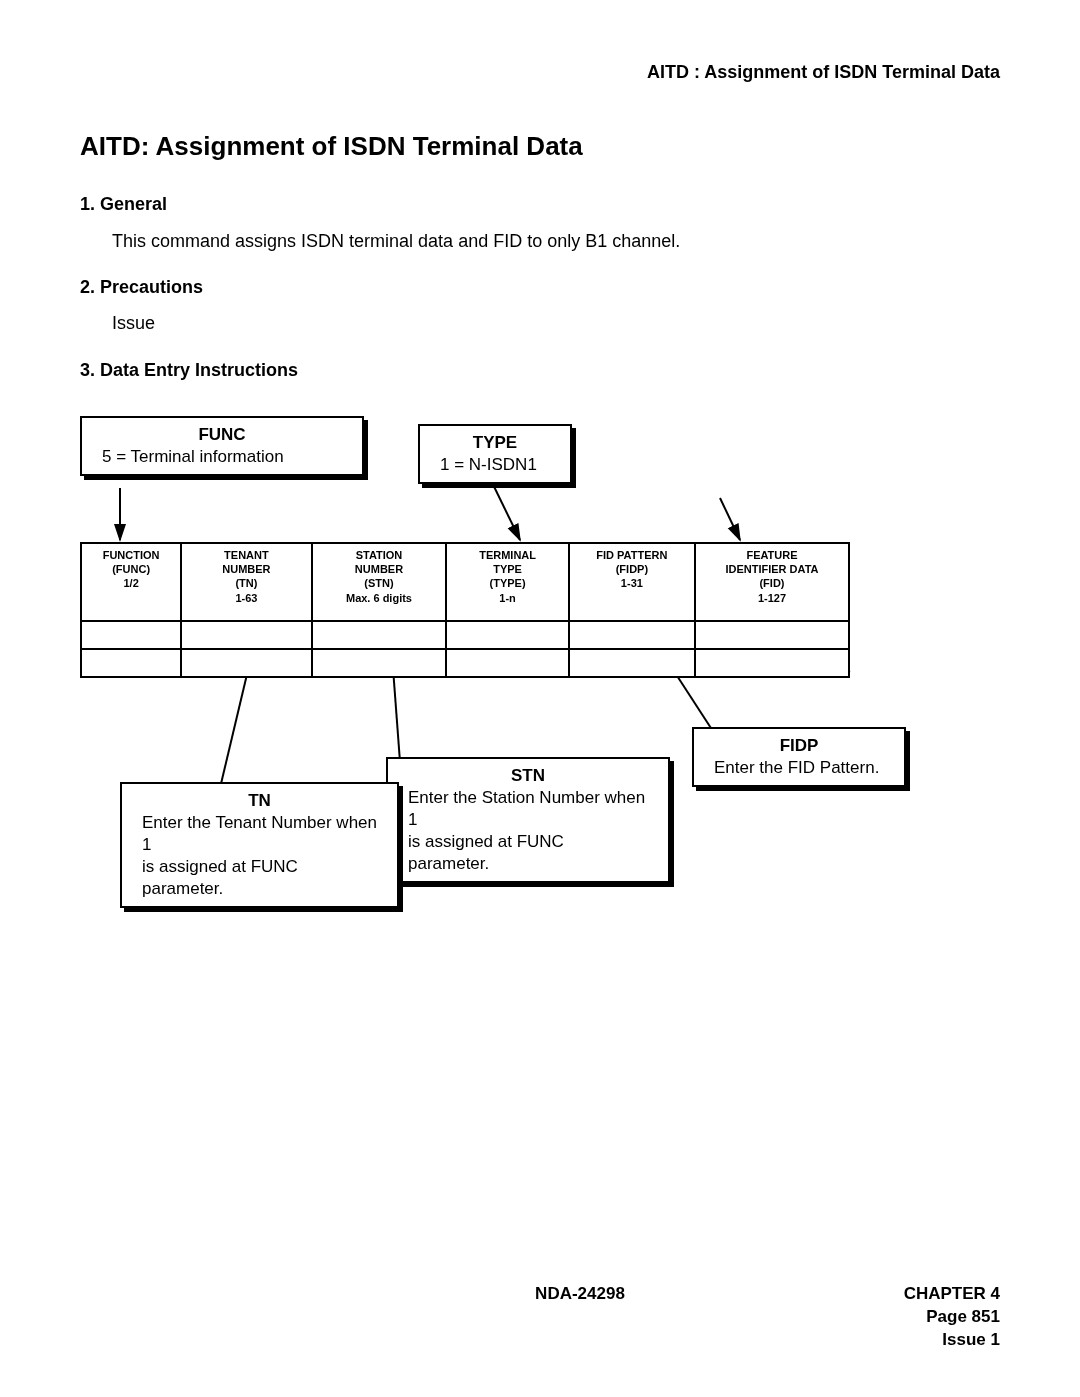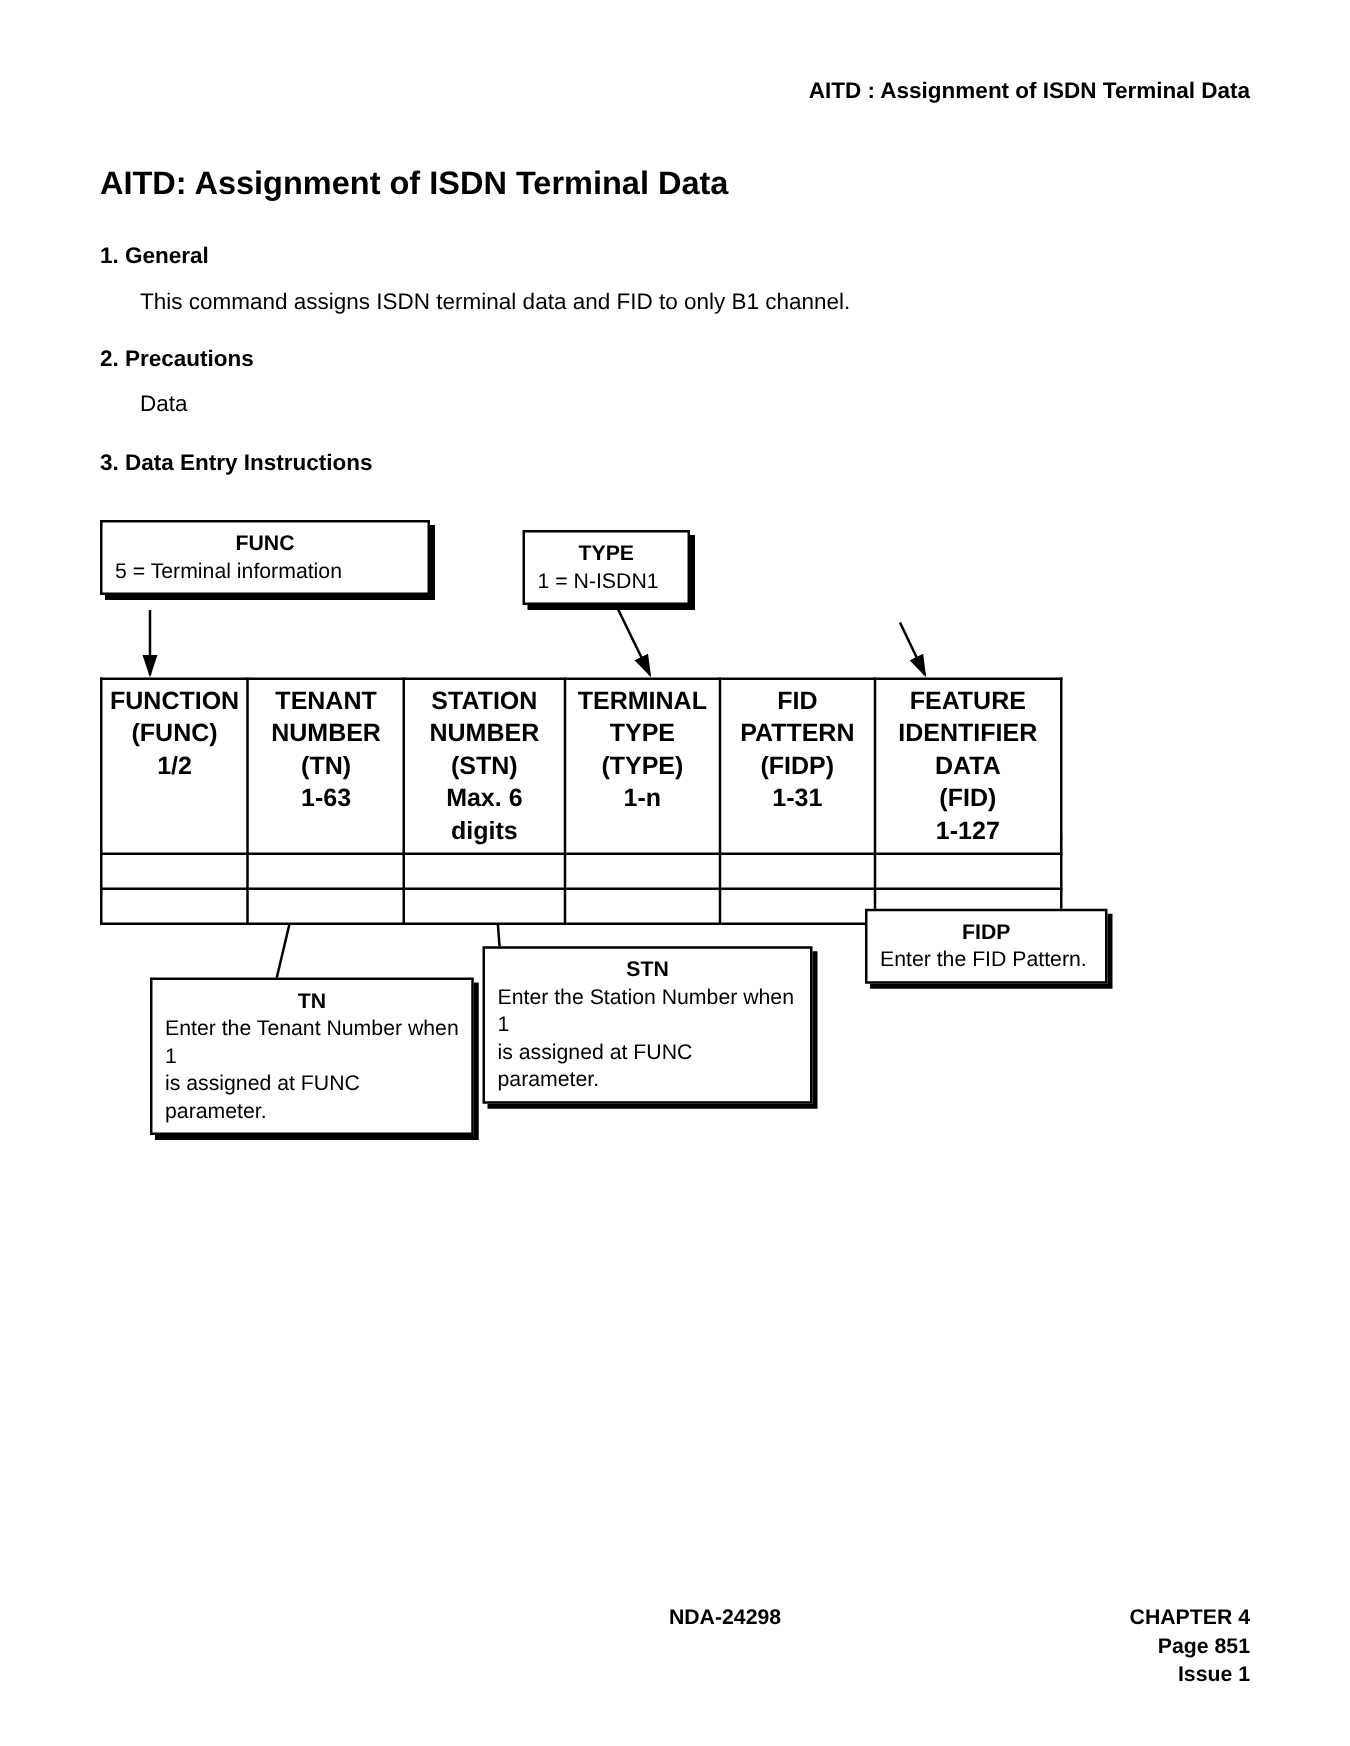--- a/index.html
+++ b/index.html
@@ -36,42 +36,42 @@
     position: relative;
     width: 920px;
     height: 480px;
     margin-top: 20px;
   }
   .callout {
     position: absolute;
     background: #fff;
     border: 2px solid #000;
     box-shadow: 4px 4px 0 #000;
-    padding: 6px 10px;
+    padding: 6px 20px;
     font-size: 17px;
     line-height: 1.3;
   }
   .callout .title {
     font-weight: bold;
     text-align: center;
   }
   svg.diagram-svg {
     position: absolute;
     left: 0;
     top: 0;
     width: 920px;
     height: 480px;
     pointer-events: none;
   }
   .data-table {
     position: absolute;
     border: 2px solid #000;
     border-collapse: collapse;
     width: 770px;
-    font-size: 20px;
+    font-size: 11px;
     background: #fff;
   }
   .data-table th, .data-table td {
     border: 2px solid #000;
     text-align: center;
     vertical-align: top;
     padding: 4px 6px;
   }
   .data-table th {
     font-weight: bold;
@@ -105,21 +105,21 @@
 <body>
 
 <div class="header-right">AITD : Assignment of ISDN Terminal Data</div>
 
 <div class="main-title">AITD: Assignment of ISDN Terminal Data</div>
 
 <div class="section-head">1.  General</div>
 <div class="body-text">This command assigns ISDN terminal data and FID to only B1 channel.</div>
 
 <div class="section-head">2.  Precautions</div>
-<div class="body-text">Data</div>
+<div class="body-text">Issue</div>
 
 <div class="section-head">3.  Data Entry Instructions</div>
 
 <div class="diagram">
 
   <svg class="diagram-svg">
     <defs>
       <marker id="arrow" markerWidth="10" markerHeight="10" refX="8" refY="3" orient="auto">
         <path d="M0,0 L0,6 L9,3 z" fill="#000"></path>
       </marker>

